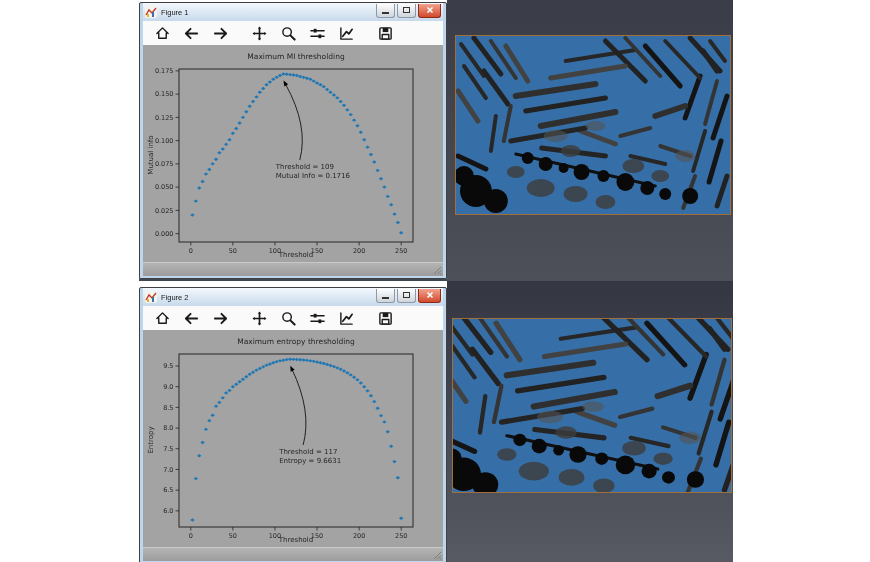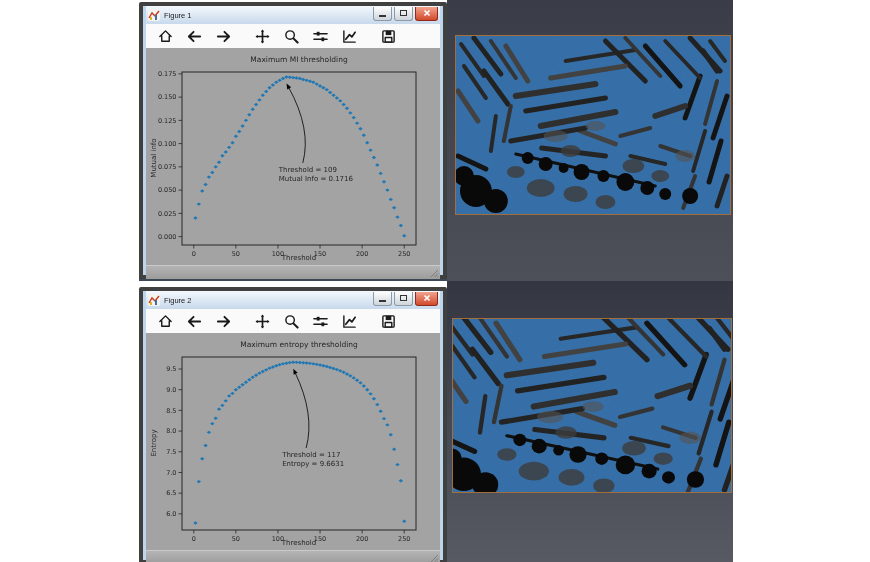--- a/index.html
+++ b/index.html
@@ -15,21 +15,21 @@
   .micro{position:absolute;border:1px solid #a06f3c;overflow:hidden;background:#4690d8;}
   #micro1{left:455px;top:35px;width:274px;height:178px;}
   #micro2{left:452px;top:318px;width:278px;height:173px;}
   .micro svg{display:block;width:100%;height:100%;}
 
   .strip-mid{position:absolute;left:139px;top:279px;width:308px;height:2px;background:#3c4854;}
   .strip-bottom{position:absolute;left:139px;top:558px;width:308px;height:4px;background:#121923;}
 
   
   .fig-window{position:absolute;left:139px;width:308px;height:277px;box-sizing:border-box;
-              background:#bdd6ec;border:4px solid #404040;border-radius:2px 2px 0 0;
+              background:#bdd6ec;border:1px solid #404040;border-radius:2px 2px 0 0;
               display:flex;flex-direction:column;padding:0 3px 3px 3px;}
   #win1{top:2px;} #win2{top:287px;}
 
   .titlebar{height:18px;flex:0 0 18px;display:flex;align-items:center;gap:4px;padding:0 2px;
             background:linear-gradient(180deg,#f3f8fd 0%,#dbe7f3 55%,#c8d9ec 100%);}
   .win-title{font-size:7.5px;color:#1a1a1a;}
   .caption-btns{margin-left:auto;display:flex;gap:2px;align-items:flex-start;margin-top:-3px;}
   .cap-btn{width:17px;height:13px;border:1px solid #8b9aa8;border-radius:0 0 3px 3px;border-top:none;
            background:linear-gradient(180deg,#fdfdfd,#cfd5db);display:flex;align-items:center;justify-content:center;}
   .cap-btn.close{width:21px;background:linear-gradient(180deg,#f2a38e,#d2492c);border-color:#8e2a1a;}

